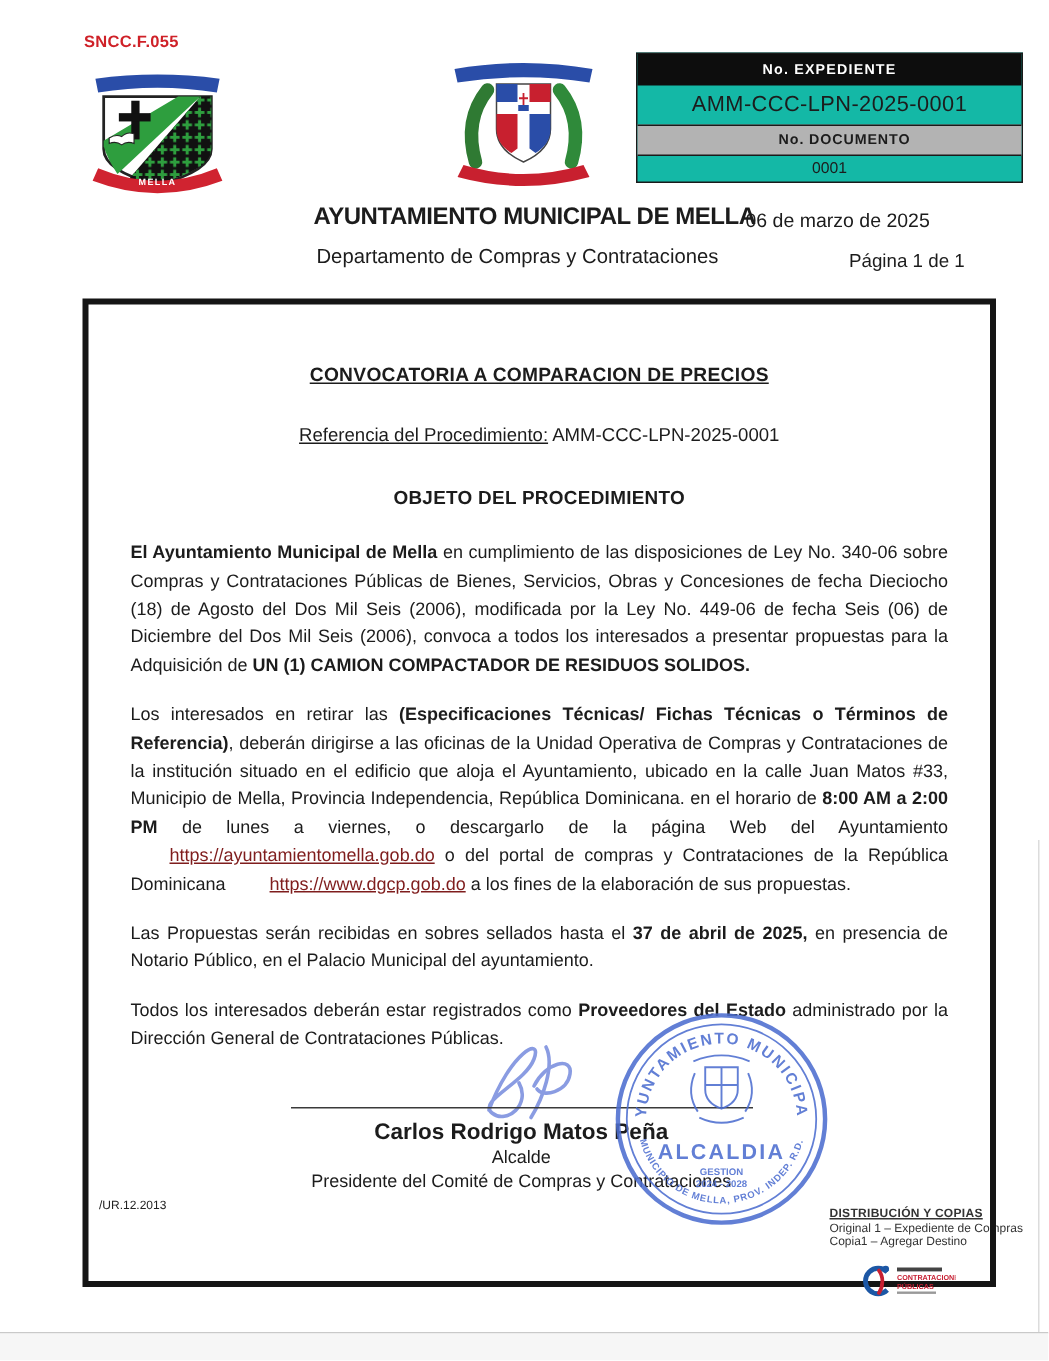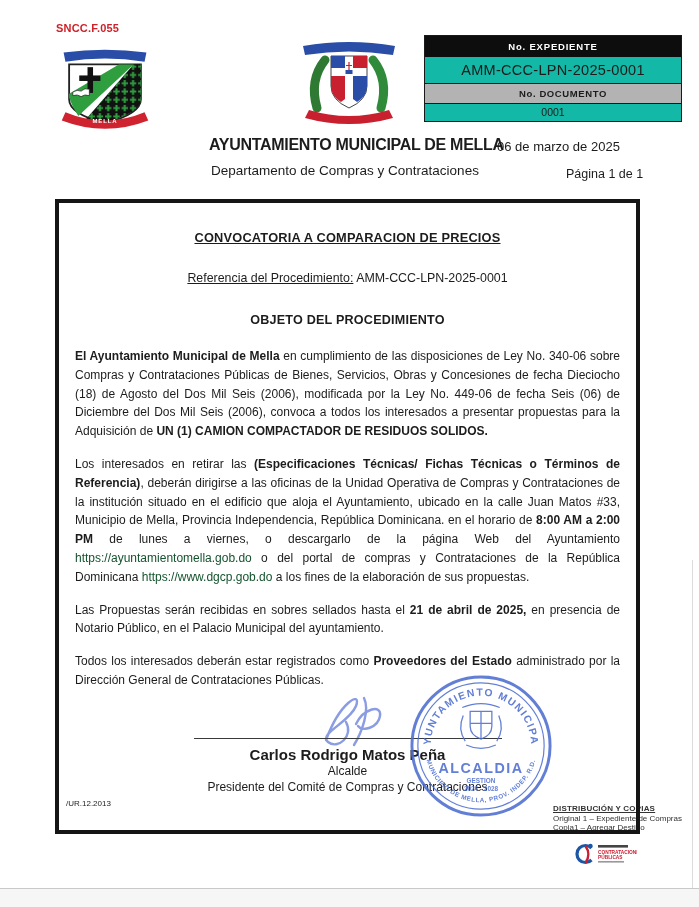--- a/index.html
+++ b/index.html
@@ -12,29 +12,29 @@
   .dept{left:211px;top:163px;font-size:13.5px;white-space:nowrap;}
   .page-num{left:566px;top:167px;font-size:12.5px;white-space:nowrap;}
   
   .exp-table{left:424px;top:35px;width:256px;border:1.5px solid #1a1a1a;background:#14b8a6;z-index:2;}
   .exp-table div{text-align:center;}
   .exp-r1{background:#0d0d0d;color:#fff;height:21px;line-height:21px;font-size:9.5px;font-weight:bold;letter-spacing:.8px;}
   .exp-r2{height:26px;line-height:26px;font-size:14.5px;letter-spacing:.3px;}
   .exp-r3{background:#b3b3b3;height:19px;line-height:19px;font-size:9.5px;font-weight:bold;letter-spacing:.6px;border-top:1.5px solid #1a1a1a;border-bottom:1.5px solid #1a1a1a;padding-left:20px;}
   .exp-r4{height:17px;line-height:17px;font-size:10.5px;}
   
-  .main-box{left:55px;top:199px;width:569px;height:619px;border:4px solid #151515;background:transparent;z-index:1;padding:4px;}
+  .main-box{left:55px;top:199px;width:569px;height:619px;border:4px solid #151515;background:transparent;z-index:1;padding:16px;}
   .inner{padding:0 12px;}
   .c-title{margin-top:23px;text-align:center;font-size:12.8px;font-weight:bold;text-decoration:underline;letter-spacing:.2px;}
   .ref-line{margin-top:26px;text-align:center;font-size:12.4px;}
   .bu{font-weight:normal;text-decoration:underline;}
   .sec-title{margin-top:28px;text-align:center;font-size:12.6px;font-weight:bold;letter-spacing:.2px;}
   .para{margin:0;margin-top:20px;font-size:12px;line-height:18.8px;text-align:justify;}
   .para.tight{margin-top:14px;}
-  .link{color:#14532d;cursor:pointer;}
+  .link{color:#7f1d1d;text-decoration:underline;cursor:pointer;margin-left:26px;}
   
   .sig-wrap{left:75px;top:738px;width:545px;text-align:center;z-index:2;}
   .sig-line{width:308px;margin:0 auto;border-top:1.5px solid #3a3a3a;}
   .sig-name{margin-top:7px;font-size:15px;font-weight:bold;}
   .sig-role1{margin-top:1px;font-size:12px;}
   .sig-role2{margin-top:2px;font-size:12px;}
   .sig-svg{left:288px;top:682px;z-index:2;}
   .stamp{left:407px;top:672px;z-index:3;opacity:.88;}
   
   .form-ref{left:66px;top:799px;font-size:8px;color:#222;z-index:2;}
@@ -105,21 +105,21 @@
     <div class="c-title">CONVOCATORIA A COMPARACION DE PRECIOS</div>
     <div class="ref-line">
       <span class="bu">Referencia del Procedimiento:</span><span> AMM-CCC-LPN-2025-0001</span>
     </div>
     <div class="sec-title">OBJETO DEL PROCEDIMIENTO</div>
 
     <p class="para"><b>El Ayuntamiento Municipal de Mella</b><span> en cumplimiento de las disposiciones de Ley No. 340-06 sobre Compras y Contrataciones Públicas de Bienes, Servicios, Obras y Concesiones de fecha Dieciocho (18) de Agosto del Dos Mil Seis (2006), modificada por la Ley No. 449-06 de fecha Seis (06) de Diciembre del Dos Mil Seis (2006), convoca a todos los interesados a presentar propuestas para la Adquisición de </span><b>UN (1) CAMION COMPACTADOR DE RESIDUOS SOLIDOS.</b></p>
 
     <p class="para tight"><span>Los interesados en retirar las </span><b>(Especificaciones Técnicas/ Fichas Técnicas o Términos de Referencia)</b><span>, deberán dirigirse a las oficinas de la Unidad Operativa de Compras y Contrataciones de la institución situado en el edificio que aloja el Ayuntamiento, ubicado en la calle Juan Matos #33, Municipio de Mella, Provincia Independencia, República Dominicana. en el horario de </span><b>8:00 AM a 2:00 PM</b><span> de lunes a viernes, o descargarlo de la página Web del Ayuntamiento </span><span class="link">https://ayuntamientomella.gob.do</span><span> o del portal de compras y Contrataciones de la República Dominicana </span><span class="link">https://www.dgcp.gob.do</span><span> a los fines de la elaboración de sus propuestas.</span></p>
 
-    <p class="para tight"><span>Las Propuestas serán recibidas en sobres sellados hasta el </span><b>21 de abril de 2025,</b><span> en presencia de Notario Público, en el Palacio Municipal del ayuntamiento.</span></p>
+    <p class="para tight"><span>Las Propuestas serán recibidas en sobres sellados hasta el </span><b>37 de abril de 2025,</b><span> en presencia de Notario Público, en el Palacio Municipal del ayuntamiento.</span></p>
 
     <p class="para tight"><span>Todos los interesados deberán estar registrados como </span><b>Proveedores del Estado</b><span> administrado por la Dirección General de Contrataciones Públicas.</span></p>
   </div>
 </div>
 
 <svg class="abs sig-svg" width="120" height="66" viewBox="0 0 120 66">
   <g fill="none" stroke="#8a9ce2" stroke-width="2.4" stroke-linecap="round">
     <path d="M 38,58 C 52,20 74,8 68,24 C 62,40 30,52 40,60 C 50,68 66,54 58,40"></path>
     <path d="M 76,16 C 82,28 74,50 66,63"></path>
     <path d="M 68,42 C 76,26 94,22 92,34 C 90,46 74,50 70,44"></path>

